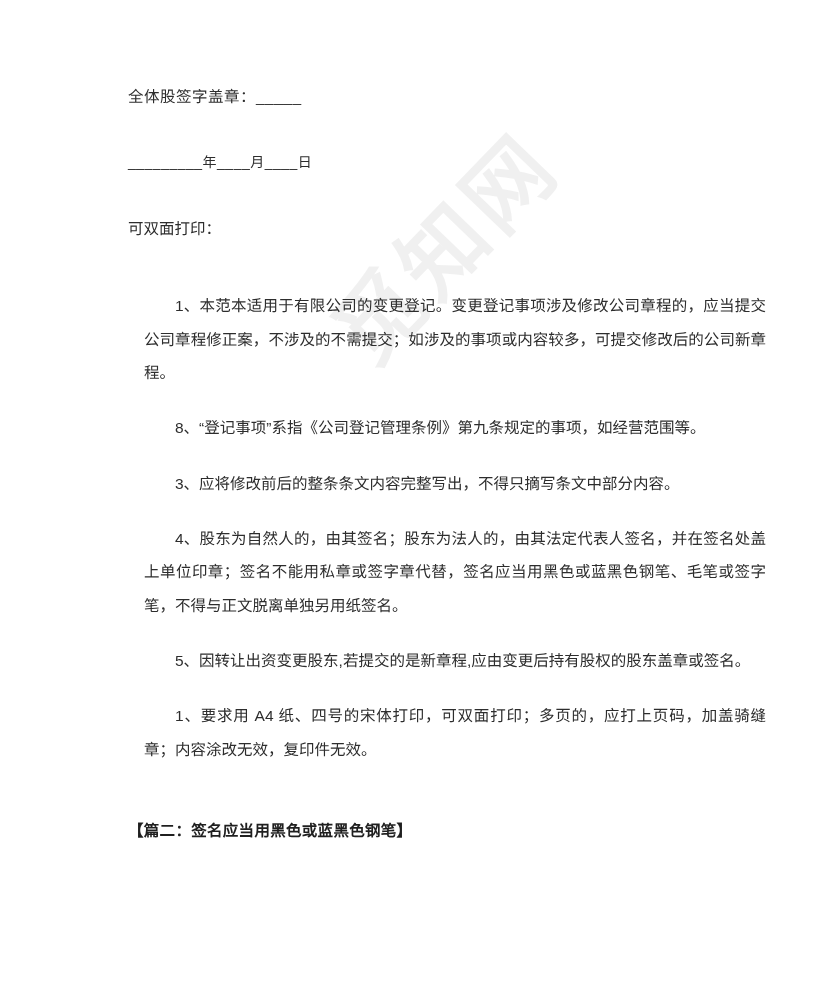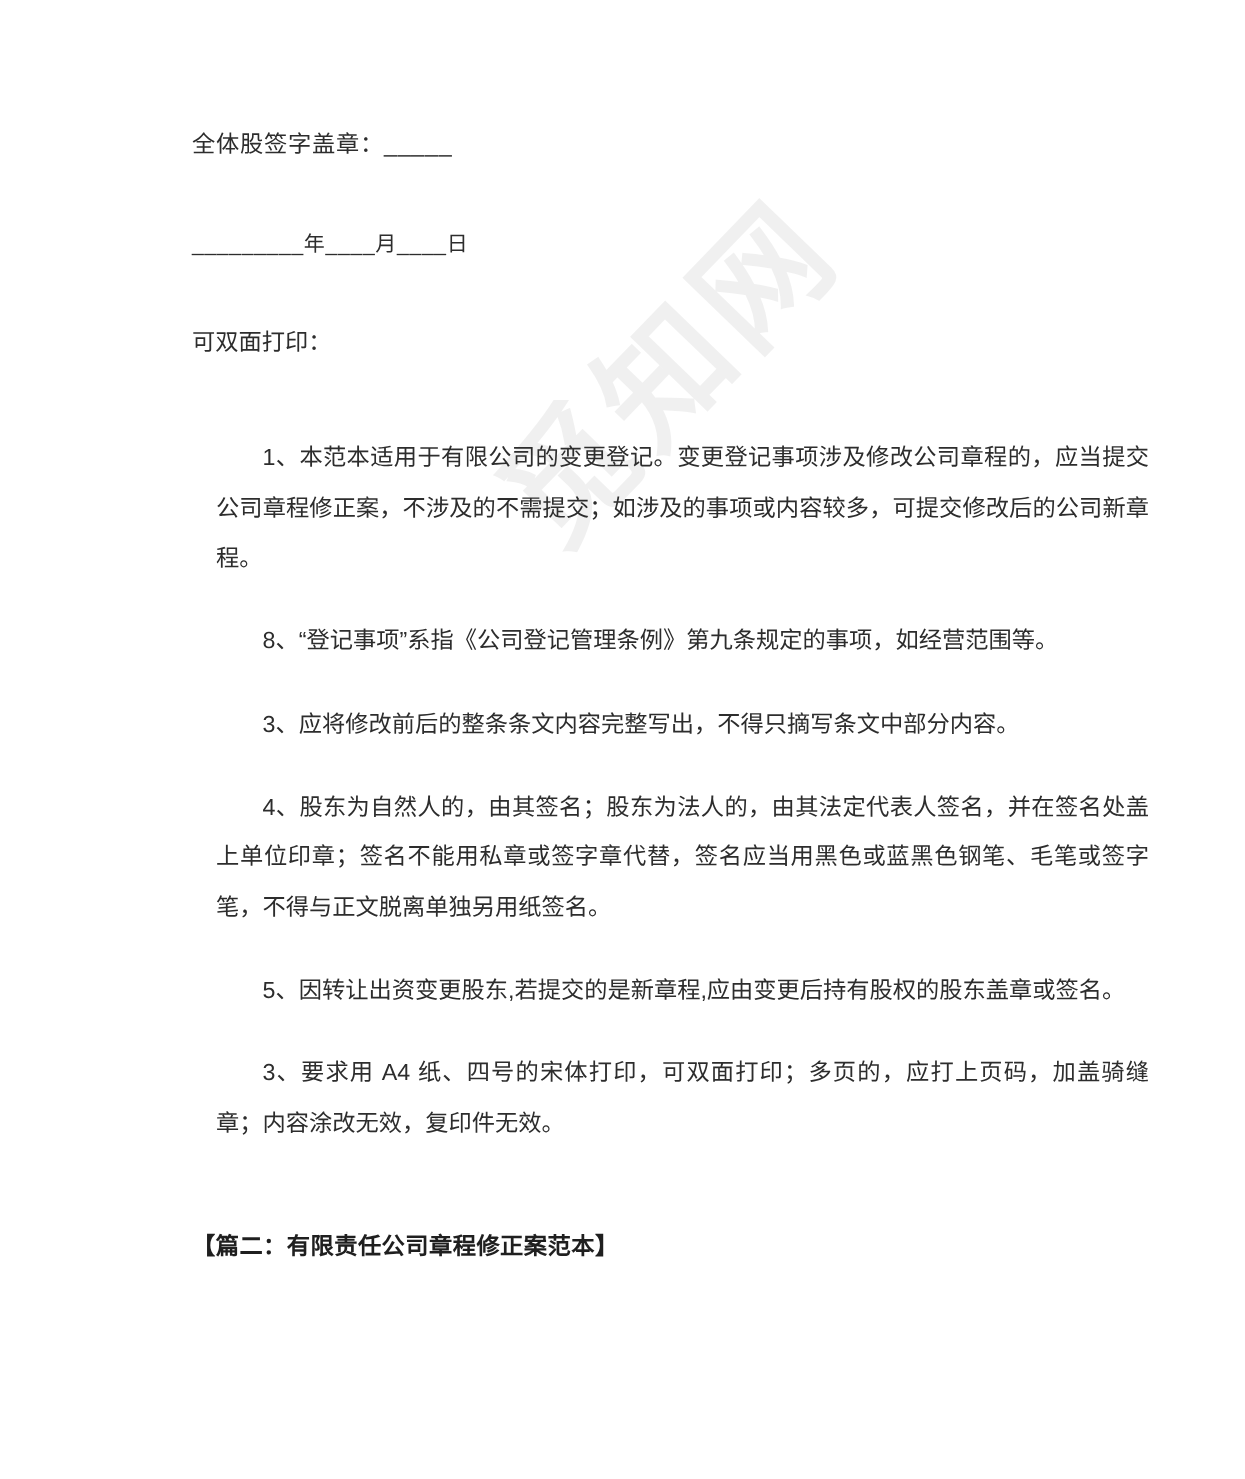--- a/index.html
+++ b/index.html
@@ -145,21 +145,21 @@
     <div class="para-block">
       <p class="numbered-para">4、股东为自然人的，由其签名；股东为法人的，由其法定代表人签名，并在签名处盖上单位印章；签名不能用私章或签字章代替，签名应当用黑色或蓝黑色钢笔、毛笔或签字笔，不得与正文脱离单独另用纸签名。</p>
     </div>
 
     <div class="para-block">
       <p class="numbered-para">5、因转让出资变更股东,若提交的是新章程,应由变更后持有股权的股东盖章或签名。</p>
     </div>
 
 
     <div class="para-block">
-      <p class="numbered-para">3、要求用 A4 纸、四号的宋体打印，可双面打印；多页的，应打上页码，加盖骑缝章；内容涂改无效，复印件无效。</p>
+      <p class="numbered-para">1、要求用 A4 纸、四号的宋体打印，可双面打印；多页的，应打上页码，加盖骑缝章；内容涂改无效，复印件无效。</p>
     </div>
 
     <div class="gap-md"></div>
 
-    <p class="section-heading">【篇二：有限责任公司章程修正案范本】</p>
+    <p class="section-heading">【篇二：签名应当用黑色或蓝黑色钢笔】</p>
 
   </div>
 </div>
 
 </body></html>

